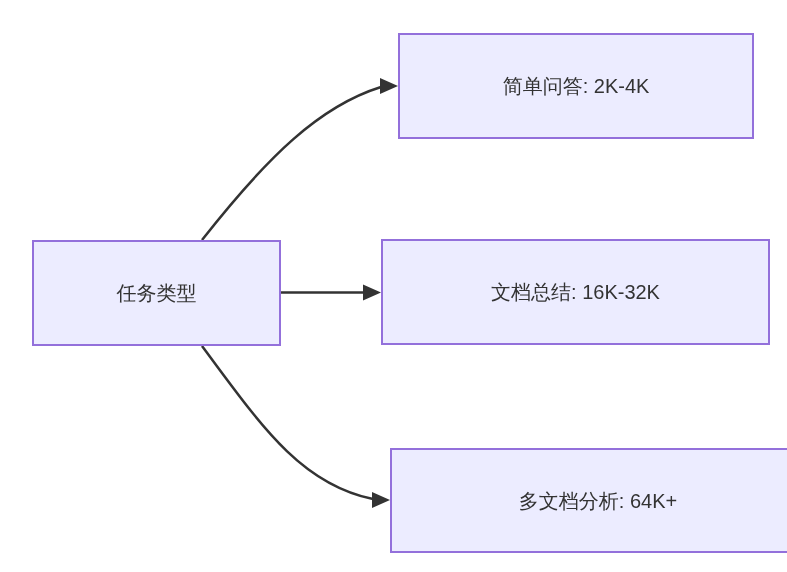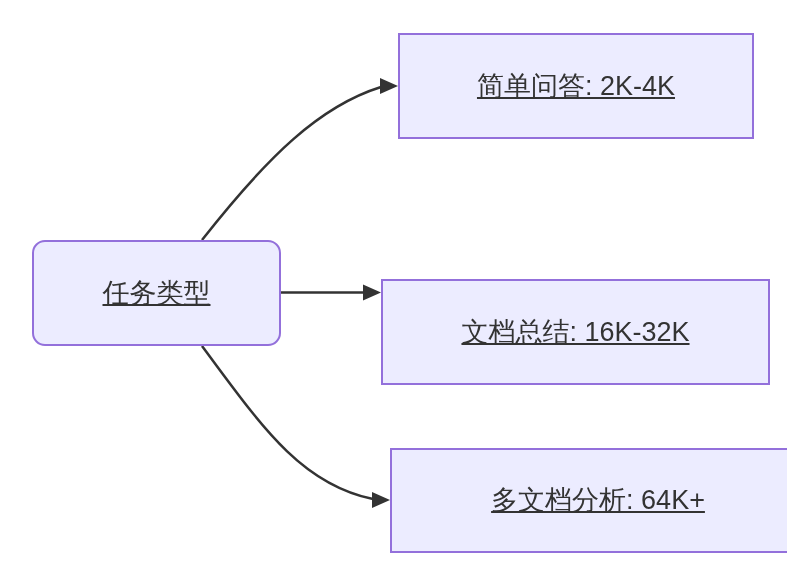--- a/index.html
+++ b/index.html
@@ -40,29 +40,28 @@
   }
   .node {
     position: absolute;
     box-sizing: border-box;
     background: var(--node-fill);
     border: 2px solid var(--node-border);
     display: flex;
     align-items: center;
     justify-content: center;
     color: var(--text);
-    font-size: 27px;
+    font-size: 20px;
     line-height: 1.2;
     white-space: nowrap;
     text-align: center;
-    text-decoration: underline;
   }
-  .node-root    { left: 32px;  top: 240px; width: 249px; height: 106px; border-radius: 13px; }
+  .node-root    { left: 32px;  top: 240px; width: 249px; height: 106px; }
   .node-child-0 { left: 398px; top: 33px;  width: 356px; height: 106px; }
-  .node-child-1 { left: 381px; top: 239px; width: 389px; height: 106px; margin-top: 40px; }
+  .node-child-1 { left: 381px; top: 239px; width: 389px; height: 106px; }
   .node-child-2 { left: 390px; top: 448px; width: 416px; height: 105px; }
 </style>
 </head>
 <body>
 
 <div class="canvas">
 
   <svg class="edges-layer" viewBox="0 0 787 572" xmlns="http://www.w3.org/2000/svg" aria-hidden="true">
 
     <path class="edge" d="M202,240 C268,156 320,106 381,87"></path>

